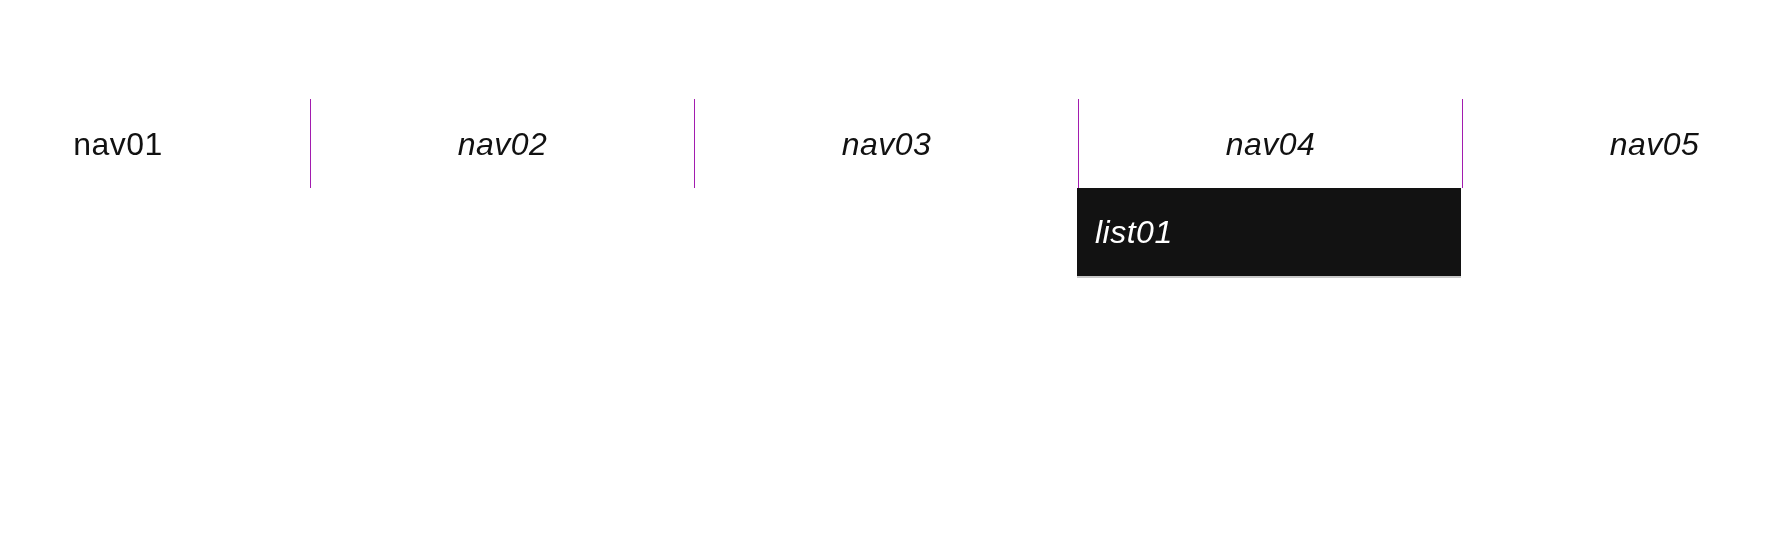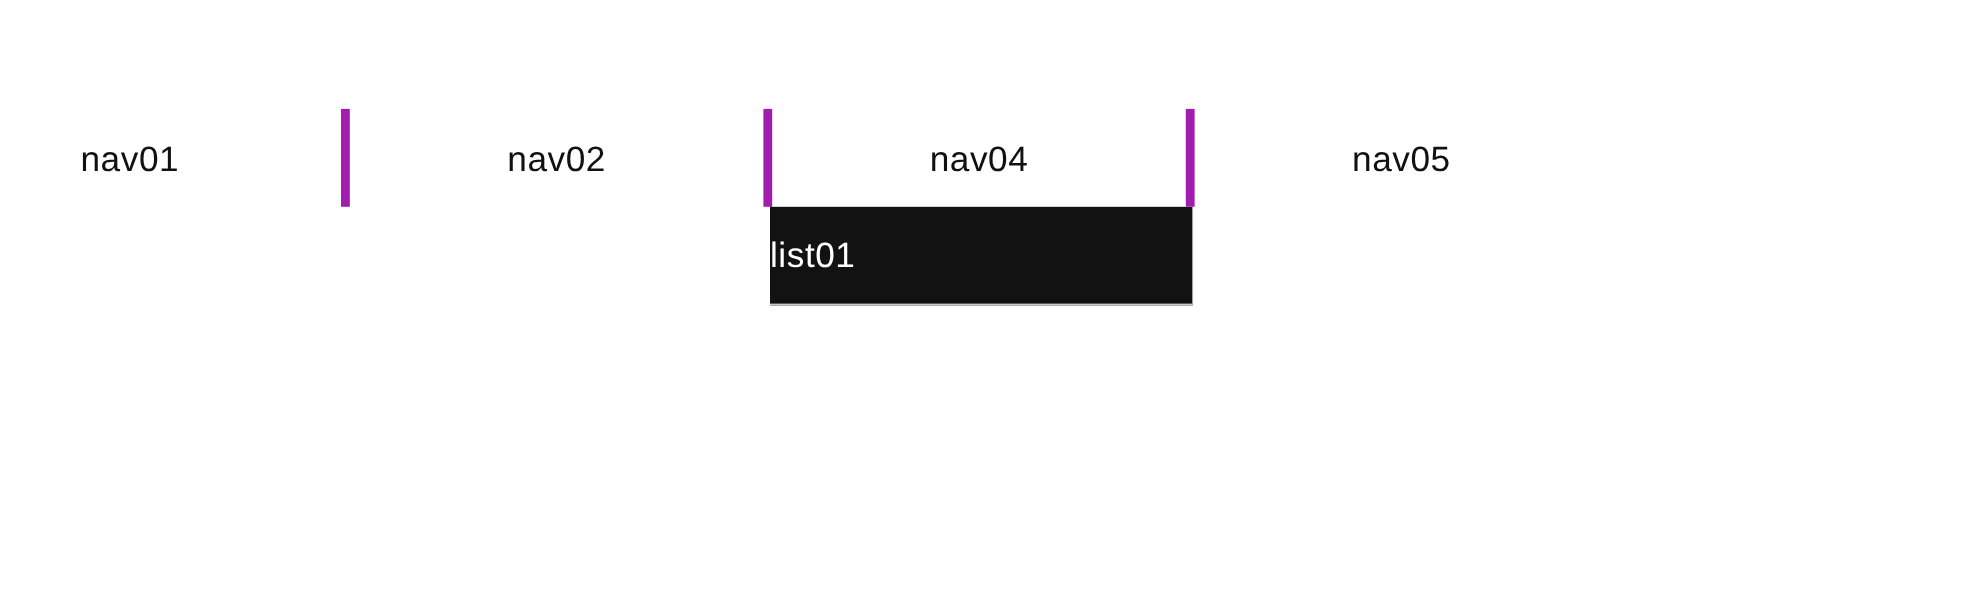--- a/index.html
+++ b/index.html
@@ -32,58 +32,63 @@
     justify-content: center;
     font-size: 32px;
     line-height: 1;
     color: #111111;
     letter-spacing: 0.5px;
     cursor: pointer;
     position: relative;
     background: #ffffff;
   }
   .nav-item + .nav-item {
-    border-left: 8px solid #a21caf;
+    border-left: 1px solid #a21caf;
+    font-style: italic;
   }
   .dropdown {
     position: absolute;
     left: -2px;
     top: 89px;
     width: 384px;
     margin: 0;
     padding: 0;
     list-style: none;
   }
   .dropdown-item {
     box-sizing: border-box;
     width: 384px;
     height: 90px;
     background: #121212;
     border-bottom: 2px solid #c9c9c9;
     color: #ffffff;
     display: flex;
     align-items: center;
+    padding-left: 18px;
     font-size: 32px;
     line-height: 1;
     letter-spacing: 0.5px;
     cursor: pointer;
   }
 </style>
 </head>
 <body>
 
 <nav>
   <ul class="nav-list">
     <li class="nav-item">
       <span>nav01</span>
     </li>
     <li class="nav-item">
       <span>nav02</span>
     </li>
     <li class="nav-item">
+      <span>nav03</span>
+    </li>
+    <li class="nav-item">
       <span>nav04</span>
       <ul class="dropdown">
         <li class="dropdown-item">list01</li>
       </ul>
     </li>
     <li class="nav-item">
       <span>nav05</span>
     </li>
   </ul>
 </nav>

